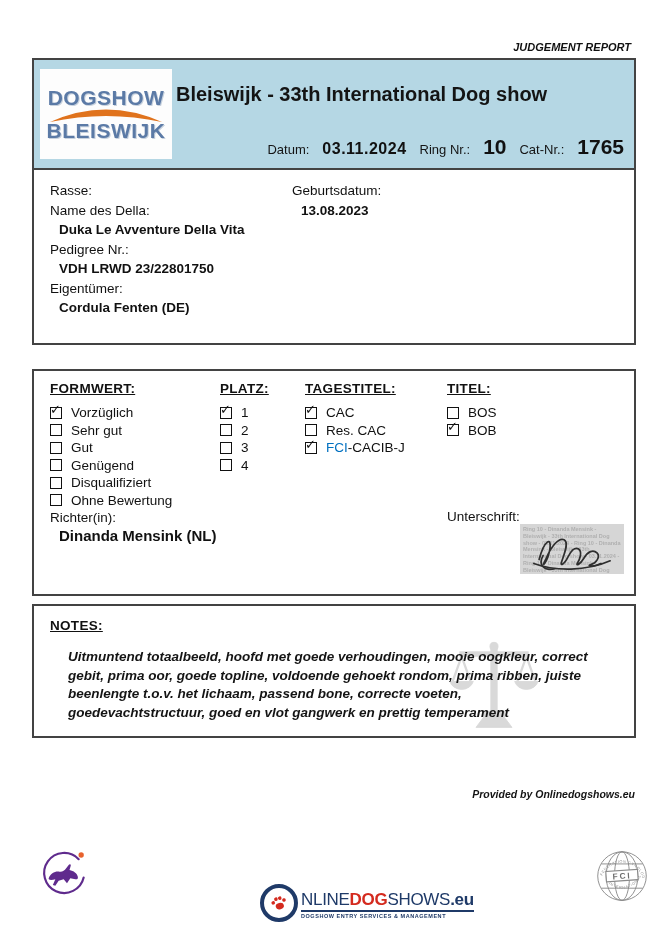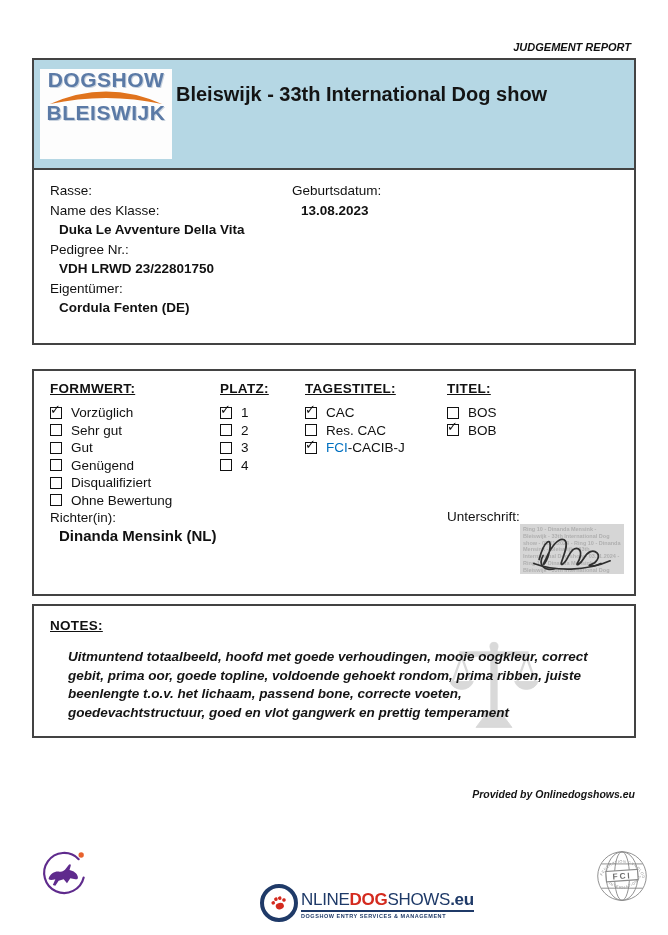--- a/index.html
+++ b/index.html
@@ -4,21 +4,21 @@
 <style>
   html,body{margin:0;padding:0;}
   body{
     width:668px;height:935px;position:relative;background:#ffffff;
     font-family:"Liberation Sans",sans-serif;color:#111;overflow:hidden;
   }
   
   .report-label{position:absolute;top:41px;right:37px;font-size:11px;font-weight:bold;font-style:italic;color:#111;}
   
   .header-box{position:absolute;left:32px;top:58px;width:604px;height:112px;background:#b5d7e4;border:2px solid #434343;box-sizing:border-box;}
-  .logo-card{position:absolute;left:6px;top:9px;width:132px;height:90px;background:#fdfdfd;display:flex;flex-direction:column;align-items:center;}
+  .logo-card{position:absolute;left:6px;top:9px;width:132px;height:90px;background:#fdfdfd;display:flex;flex-direction:column;align-items:center;justify-content:center;}
   .logo-word{font-size:21px;font-weight:bold;color:#5b7aa6;letter-spacing:.5px;line-height:22px;text-shadow:1px 1px 0 #c8d2de;}
   .logo-arc{margin:-3px 0 -4px 0;}
   .doc-title{position:absolute;left:142px;top:22px;width:420px;font-size:20px;font-weight:bold;color:#141414;line-height:24px;}
   .datum-row{position:absolute;right:10px;bottom:9px;display:flex;align-items:baseline;gap:13px;}
   .meta-label{font-size:13px;color:#141414;}
   .meta-val-md{font-size:16px;font-weight:bold;letter-spacing:.5px;}
   .meta-val-lg{font-size:21px;font-weight:bold;}
   
   .frame{position:absolute;left:32px;width:604px;border:2px solid #434343;box-sizing:border-box;background:#fff;}
   #info-box{top:168px;height:177px;}
@@ -74,26 +74,34 @@
 
 <div class="header-box">
   <div class="logo-card">
     <div class="logo-word">DOGSHOW</div>
     <svg class="logo-arc" width="116" height="18" viewBox="0 0 116 18">
       <path d="M2,16 Q58,-9 114,16 Q58,4 2,16 Z" fill="#e0731d"></path>
     </svg>
     <div class="logo-word">BLEISWIJK</div>
   </div>
   <div class="doc-title">Bleiswijk - 33th International Dog show</div>
+  <div class="datum-row">
+    <span class="meta-label">Datum:</span>
+    <span class="meta-val-md">03.11.2024</span>
+    <span class="meta-label">Ring Nr.:</span>
+    <span class="meta-val-lg">10</span>
+    <span class="meta-label">Cat-Nr.:</span>
+    <span class="meta-val-lg">1765</span>
+  </div>
 </div>
 
 <div class="frame" id="info-box">
   <div class="info-col col-left">
     <span class="ilabel">Rasse:</span>
-    <span class="ilabel">Name des Klasse:</span>
+    <span class="ilabel">Name des Della:</span>
     <span class="ivalue">Duka Le Avventure Della Vita</span>
     <span class="ilabel">Pedigree Nr.:</span>
     <span class="ivalue">VDH LRWD 23/22801750</span>
     <span class="ilabel">Eigentümer:</span>
     <span class="ivalue">Cordula Fenten (DE)</span>
   </div>
   <div class="info-col col-mid">
     <span class="spacer4"></span>
     <span class="ilabel">Geburtsdatum:</span>
     <span class="ivalue">13.08.2023</span>

